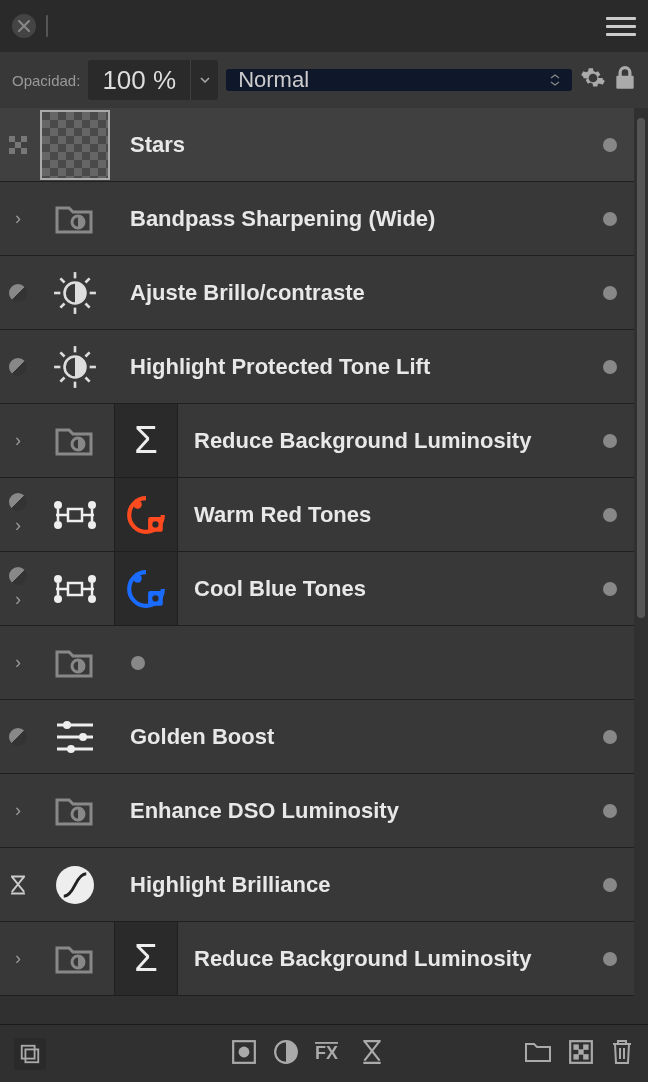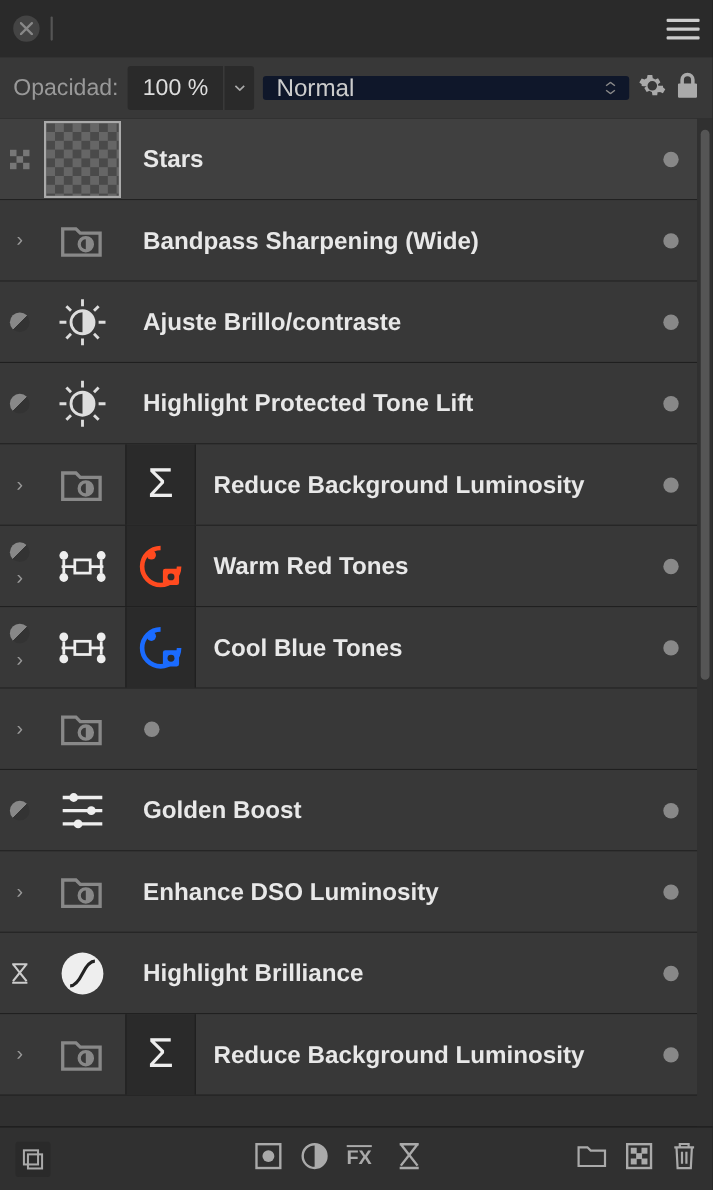--- a/index.html
+++ b/index.html
@@ -47,28 +47,28 @@
   .menu-btn span{height:3px;background:#ccc;border-radius:1px;}
 
   
   .toolbar {
     height:56px;
     background:#383838;
     display:flex;align-items:center;
     padding:0 12px;
     gap:8px;
   }
-  .toolbar .label { font-size:21px; color:#999; }
+  .toolbar .label { font-size:15px; color:#999; }
   .opacity-box {
     display:flex;align-items:center;
     background:#2a2a2a;
     height:40px;
     border-radius:3px;
   }
-  .opacity-box .val{ padding:0 14px; font-size:21px; color:#ddd;}
+  .opacity-box .val{ padding:0 14px; font-size:26px; color:#ddd;}
   .opacity-box .step{
     width:28px;height:40px;
     display:flex;align-items:center;justify-content:center;
     border-left:1px solid #404040;
     color:#aaa;
   }
   .blend-select{
     flex:1;
     background:#0f172a;
     height:22px;

